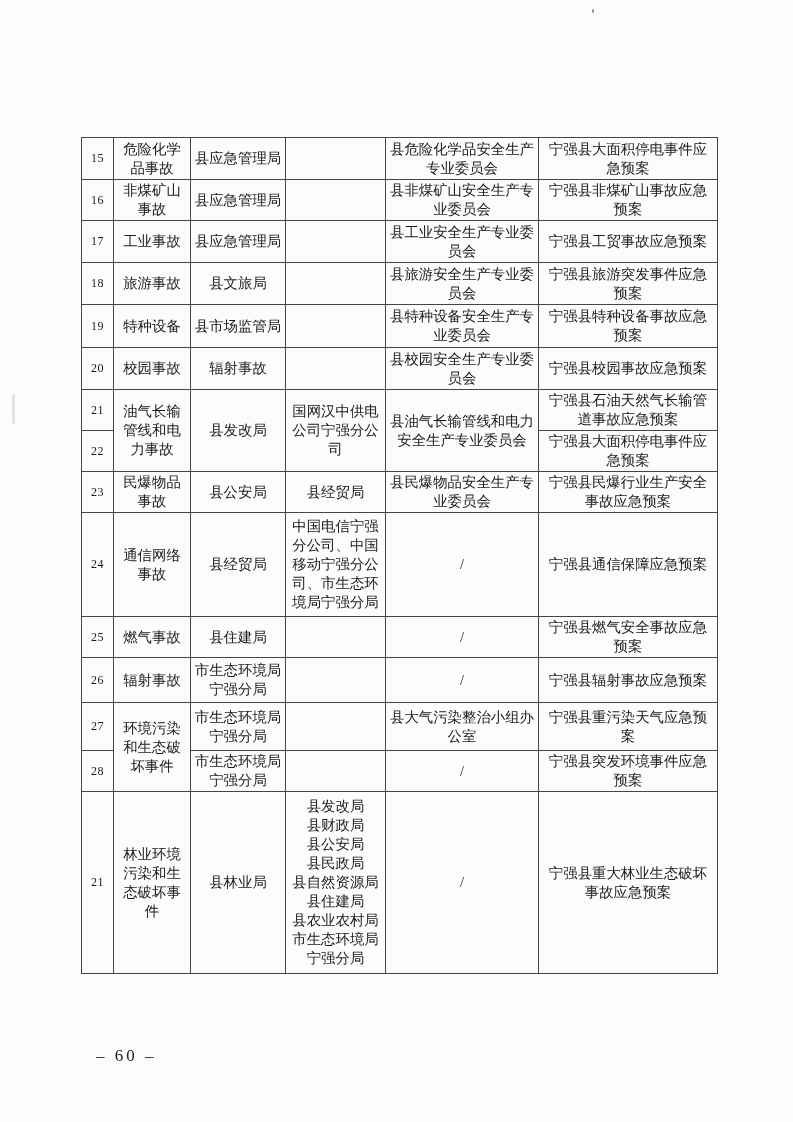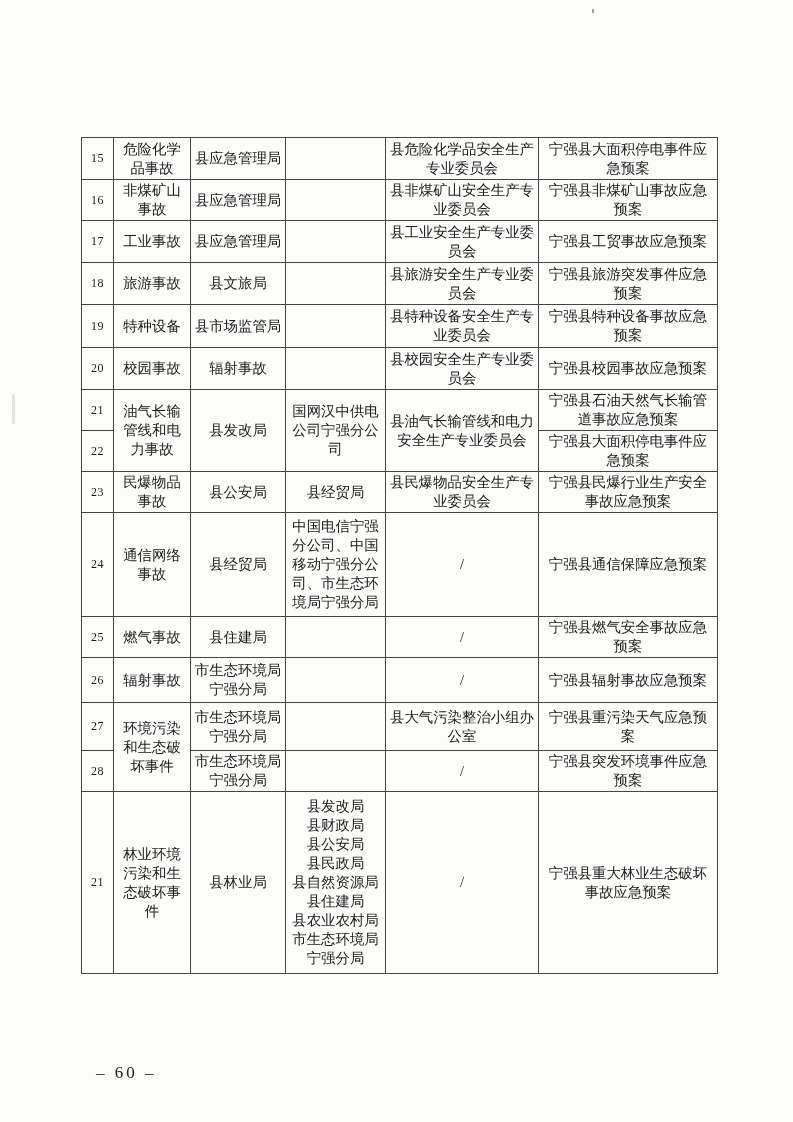--- a/index.html
+++ b/index.html
@@ -65,21 +65,20 @@
   tbody tr:nth-child(13) { height: 48px; }
   tbody tr:nth-child(14) { height: 38px; }
   tbody tr:nth-child(15) { height: 182px; }
   .page-number {
     position: absolute;
     left: 96px;
     top: 1046px;
     font-size: 17px;
     letter-spacing: 3px;
     color: #222;
-    margin-top: 17px;
   }
   .scan-speck {
     position: absolute;
     left: 592px;
     top: 9px;
     width: 2px;
     height: 4px;
     background: #9a9a9a;
     border-radius: 1px;
   }

